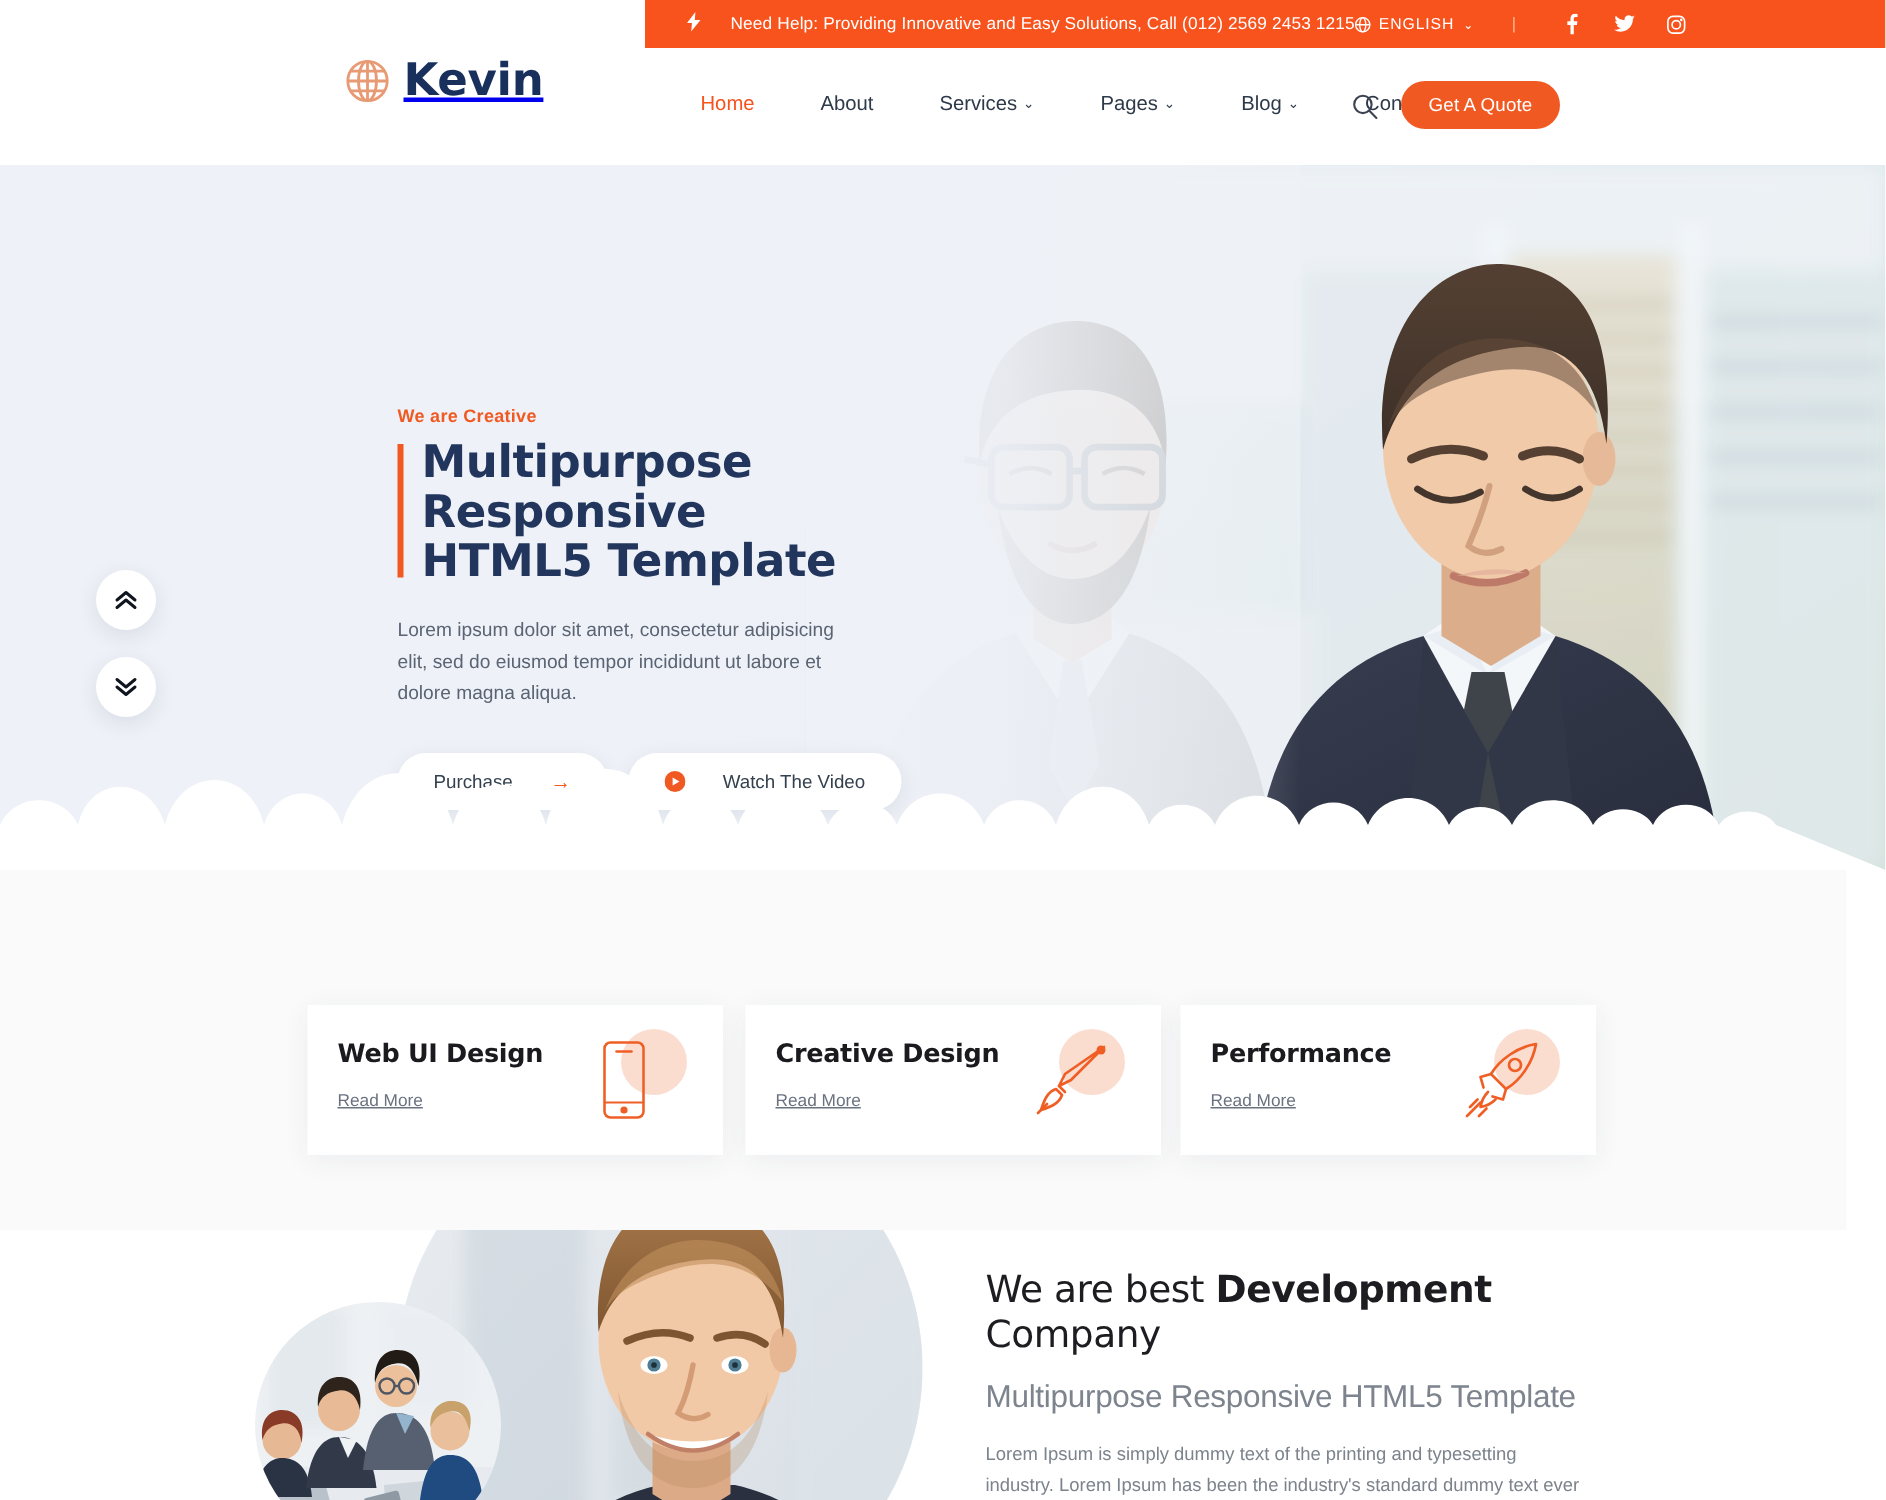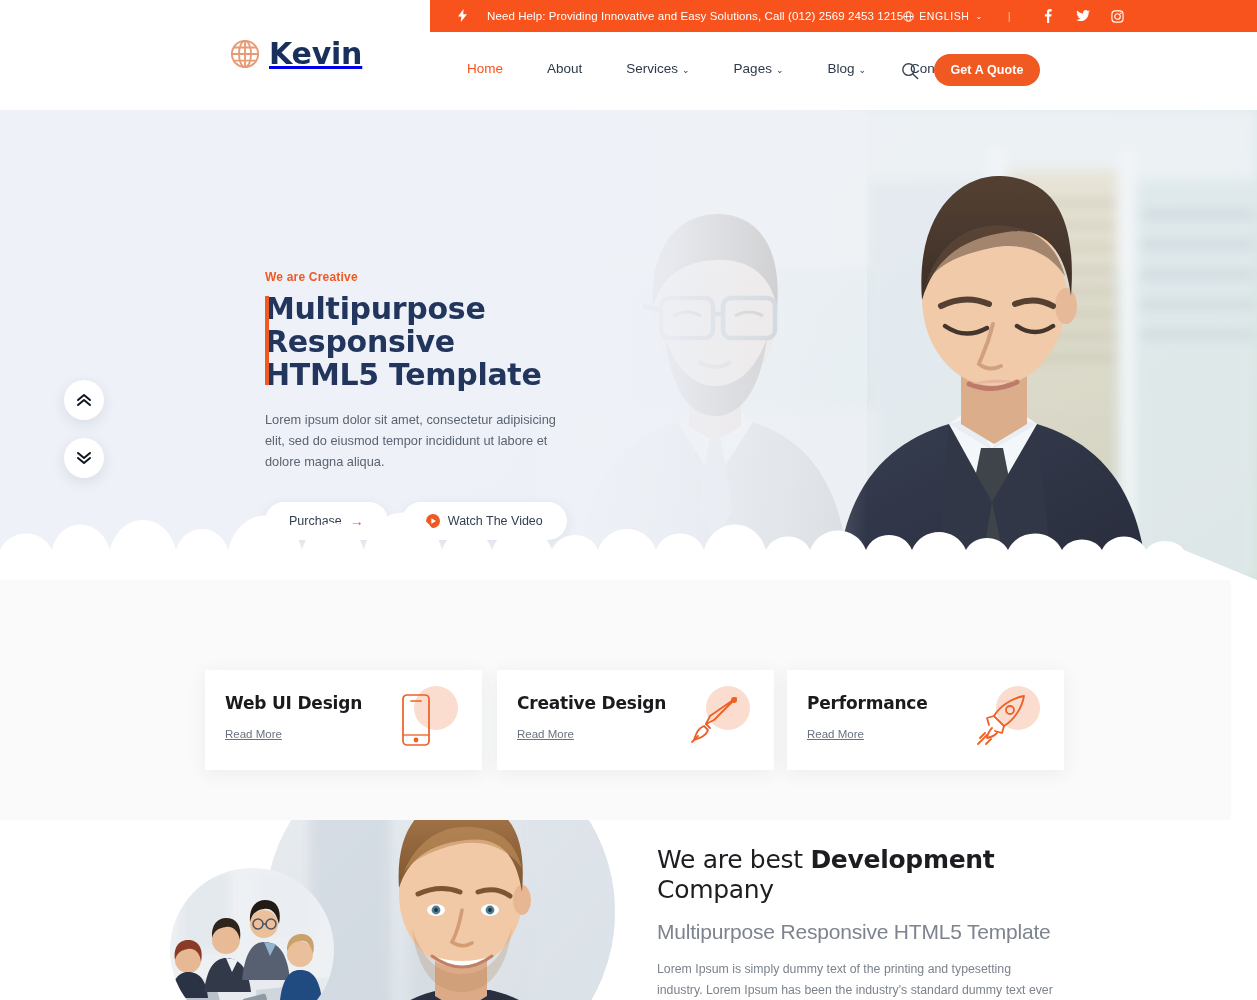--- a/index.html
+++ b/index.html
@@ -43,21 +43,21 @@
     color:#2e3a4a;font-size:13.5px;text-decoration:none;
     padding:0 14px;display:inline-flex;align-items:center;gap:4px;white-space:nowrap;
   }
   .nav a.active{color:#f8531d;}
   .nav .caret{font-size:9px;position:relative;top:1px;}
 
   .search-btn{position:absolute;left:901px;top:62px;width:18px;height:18px;cursor:pointer;}
   .quote-btn{
     position:absolute;left:934px;top:54px;width:106px;height:32px;
     background:#f05a22;border:none;border-radius:16px;color:#fff;
-    font-size:12.5px;font-weight:700;cursor:pointer;letter-spacing:.1px;
+    font-size:12.5px;font-weight:400;cursor:pointer;letter-spacing:.1px;
     font-family:"Liberation Sans",sans-serif;
   }
 
   
   .hero{
     position:absolute;left:0;top:110px;width:1257px;height:470px;
     background:linear-gradient(120deg,#eef1f7 0%,#eef1f7 40%,#e9edf4 100%);
     overflow:hidden;
   }
   .hero-photo{
@@ -72,34 +72,34 @@
   .slider-nav{position:absolute;left:64px;top:270px;display:flex;flex-direction:column;gap:18px;}
   .snav{
     width:40px;height:40px;border-radius:50%;background:#fff;
     box-shadow:0 4px 14px rgba(30,45,80,.10);
     display:flex;align-items:center;justify-content:center;cursor:pointer;
   }
   .snav svg{display:block;}
 
   .hero-content{position:absolute;left:265px;top:140px;width:400px;margin-top:20px;}
   .eyebrow{color:#f05a22;font-size:12px;font-weight:700;letter-spacing:.2px;margin-bottom:8px;}
-  .hero-title-wrap{position:relative;padding-left:0;}
+  .hero-title-wrap{position:relative;padding-left:16px;}
   .hero-title-wrap:before{
     content:"";position:absolute;left:0;top:4px;bottom:6px;width:4px;background:#f05a22;
   }
   .hero-title{
     font-size:30px;line-height:1.1;font-weight:700;color:#22365d;letter-spacing:-.3px;
     font-family:"DejaVu Sans",sans-serif;
   }
   .hero-sub{margin-top:18px;color:#5a6472;font-size:12.8px;line-height:1.65;max-width:300px;}
   .hero-btns{margin-top:30px;display:flex;gap:14px;align-items:center;}
   .btn-white{
     height:38px;background:#fff;border:none;border-radius:19px;
     box-shadow:0 4px 14px rgba(30,45,80,.08);
-    display:inline-flex;align-items:center;gap:8px;
+    display:inline-flex;align-items:center;gap:25px;
     padding:0 24px;font-size:12.5px;color:#33404f;cursor:pointer;white-space:nowrap;
     font-family:"Liberation Sans",sans-serif;
   }
   .btn-white .arrow{color:#f05a22;font-size:14px;}
   .play-ico{width:14px;height:14px;display:inline-block;}
 
   
   .clouds{position:absolute;left:0;bottom:0;width:1257px;height:70px;}
   .clouds svg{display:block;width:1257px;height:70px;}
 

